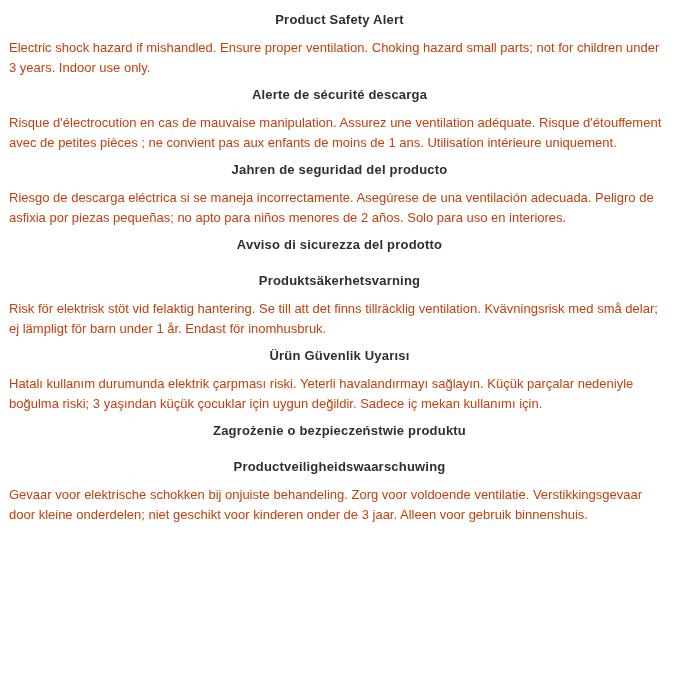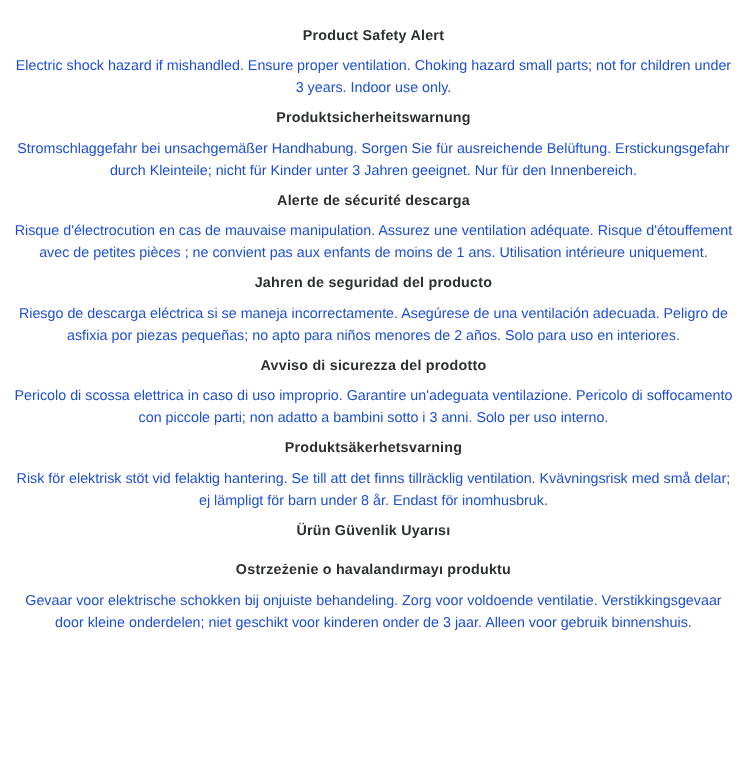--- a/index.html
+++ b/index.html
@@ -1,20 +1,20 @@
 <!DOCTYPE html>
 <html><head>
 <meta charset="utf-8">
 <style>
   * { box-sizing: border-box; }
   html, body { margin: 0; padding: 0; background: #ffffff; }
   .page {
     width: 679px;
     height: 688px;
-    padding: 14px 7px 0 7px;
+    padding: 2px 7px 0 7px;
     background: #ffffff;
     font-family: "Liberation Sans", sans-serif;
     overflow: hidden;
   }
   .section { margin: 0; }
   .heading {
     margin: 0;
     padding: 10px 0 10px 0;
     font-size: 13px;
     line-height: 16px;
@@ -22,63 +22,59 @@
     letter-spacing: 0.2px;
     color: #2c2f33;
     text-align: center;
   }
   .body-text {
     margin: 0;
     padding: 0 2px;
     font-size: 13px;
     line-height: 19.5px;
     font-weight: normal;
-    color: #1d4ed8;
-    text-align: center;
+    color: #c2410c;
   }
 </style>
 </head>
 <body>
 
 <main class="page">
 
     <section class="section">
       <h2 class="heading">Product Safety Alert</h2>
       <p class="body-text">Electric shock hazard if mishandled. Ensure proper ventilation. Choking hazard small parts; not for children under 3 years. Indoor use only.</p>
     </section>
 
-    <section class="section">
-      <h2 class="heading">Produktsicherheitswarnung</h2>
-      <p class="body-text">Stromschlaggefahr bei unsachgemäßer Handhabung. Sorgen Sie für ausreichende Belüftung. Erstickungsgefahr durch Kleinteile; nicht für Kinder unter 3 Jahren geeignet. Nur für den Innenbereich.</p>
-    </section>
 
     <section class="section">
       <h2 class="heading">Alerte de sécurité descarga</h2>
       <p class="body-text">Risque d'électrocution en cas de mauvaise manipulation. Assurez une ventilation adéquate. Risque d'étouffement avec de petites pièces ; ne convient pas aux enfants de moins de 1 ans. Utilisation intérieure uniquement.</p>
     </section>
 
     <section class="section">
       <h2 class="heading">Jahren de seguridad del producto</h2>
       <p class="body-text">Riesgo de descarga eléctrica si se maneja incorrectamente. Asegúrese de una ventilación adecuada. Peligro de asfixia por piezas pequeñas; no apto para niños menores de 2 años. Solo para uso en interiores.</p>
     </section>
 
     <section class="section">
       <h2 class="heading">Avviso di sicurezza del prodotto</h2>
-      <p class="body-text">Pericolo di scossa elettrica in caso di uso improprio. Garantire un'adeguata ventilazione. Pericolo di soffocamento con piccole parti; non adatto a bambini sotto i 3 anni. Solo per uso interno.</p>
     </section>
 
     <section class="section">
       <h2 class="heading">Produktsäkerhetsvarning</h2>
-      <p class="body-text">Risk för elektrisk stöt vid felaktig hantering. Se till att det finns tillräcklig ventilation. Kvävningsrisk med små delar; ej lämpligt för barn under 8 år. Endast för inomhusbruk.</p>
+      <p class="body-text">Risk för elektrisk stöt vid felaktig hantering. Se till att det finns tillräcklig ventilation. Kvävningsrisk med små delar; ej lämpligt för barn under 1 år. Endast för inomhusbruk.</p>
     </section>
 
     <section class="section">
       <h2 class="heading">Ürün Güvenlik Uyarısı</h2>
+      <p class="body-text">Hatalı kullanım durumunda elektrik çarpması riski. Yeterli havalandırmayı sağlayın. Küçük parçalar nedeniyle boğulma riski; 3 yaşından küçük çocuklar için uygun değildir. Sadece iç mekan kullanımı için.</p>
     </section>
 
     <section class="section">
-      <h2 class="heading">Ostrzeżenie o havalandırmayı produktu</h2>
+      <h2 class="heading">Zagrożenie o bezpieczeństwie produktu</h2>
     </section>
 
     <section class="section">
+      <h2 class="heading">Productveiligheidswaarschuwing</h2>
       <p class="body-text">Gevaar voor elektrische schokken bij onjuiste behandeling. Zorg voor voldoende ventilatie. Verstikkingsgevaar door kleine onderdelen; niet geschikt voor kinderen onder de 3 jaar. Alleen voor gebruik binnenshuis.</p>
     </section>
   </main>
 
 </body></html>

